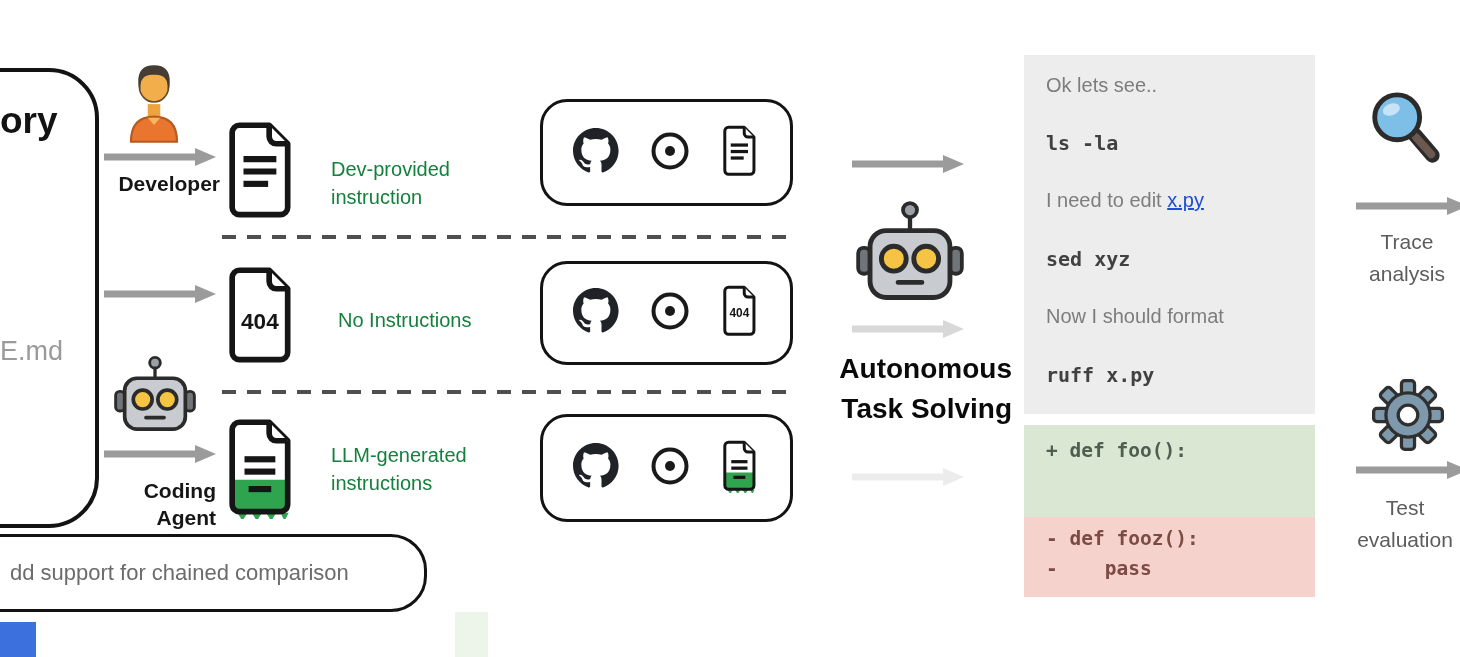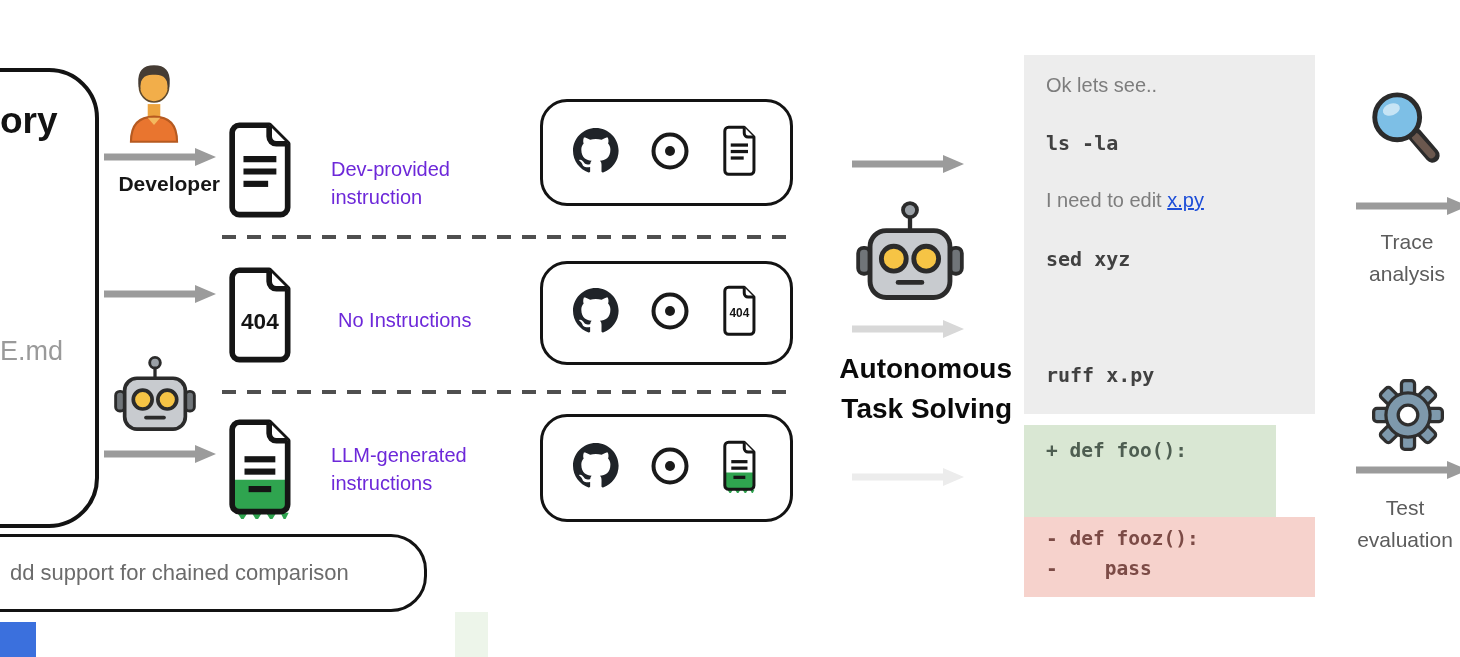--- a/index.html
+++ b/index.html
@@ -10,42 +10,42 @@
   .abs{position:absolute;}
 
   
   .repo-box{left:-72px;top:68px;width:163px;height:452px;border:4px solid #131313;
     border-radius:50px;background:#fff;}
   .repo-title{left:0;top:100px;font-size:37px;font-weight:700;color:#131313;}
   .repo-file{left:0;top:336px;font-size:27px;color:#9a9a9a;}
 
   
   .actor-label{font-size:21px;font-weight:600;color:#161616;text-align:right;line-height:1.3;}
-  .inst-label{font-size:20px;color:#6d28d9;line-height:1.4;}
+  .inst-label{font-size:20px;color:#15803d;line-height:1.4;}
 
   
   .divider{height:4px;background:repeating-linear-gradient(90deg,#4f4f4f 0 14px,transparent 14px 25px);}
 
   
   .icon-box{left:540px;width:247px;border:3.5px solid #131313;border-radius:27px;background:#fff;
     display:flex;align-items:center;justify-content:center;gap:28px;}
 
   
   .center-label{left:812px;top:349px;width:200px;text-align:right;font-size:28px;
     font-weight:600;color:#0a0a0a;line-height:1.42;}
 
   
   .trace-panel{left:1024px;top:47px;width:291px;height:359px;background:#ededed;margin-top:8px;}
   .trace-line{position:absolute;left:22px;white-space:pre;}
   .thought{font-size:20px;color:#7d7d7d;}
   .code{font-family:"DejaVu Sans Mono",monospace;font-weight:700;font-size:20px;color:#414141;}
   .trace-link{color:#1d4ed8;text-decoration:underline;cursor:pointer;}
 
   
-  .diff-added{left:1024px;top:425px;width:252px;height:92px;background:#d9e7d3;}
+  .diff-added{left:1024px;top:425px;width:291px;height:92px;background:#d9e7d3;}
   .diff-removed{left:1024px;top:517px;width:291px;height:80px;background:#f6d2cc;}
   .diff-line{position:absolute;left:22px;white-space:pre;font-family:"DejaVu Sans Mono",monospace;
     font-weight:700;font-size:19.5px;}
   .diff-added .diff-line{color:#4e5e51;}
   .diff-removed .diff-line{color:#7c4b46;}
 
   
   .out-label{text-align:center;font-size:21px;color:#5c5c5c;line-height:1.5;}
 
   
@@ -138,20 +138,21 @@
   <div class="abs" style="left:114px;top:355px">
     <svg width="82" height="76" viewBox="0 0 100 92">
         <use href="#robot-shape"></use>
       </svg>
   </div>
   <div class="abs" style="left:104px;top:443px">
     <svg width="112" height="22" fill="#9b9b9b" stroke="#9b9b9b">
         <use href="#arrow-shape"></use>
       </svg>
   </div>
+  <div class="abs actor-label" style="left:98px;top:477px;width:118px">Coding Agent</div>
   <div class="abs" style="left:226px;top:416px">
     <svg width="74" height="103" viewBox="0 0 72 100">
       <path d="M6 62 H60 V86 a7 7 0 0 1 -7 7 H13 a7 7 0 0 1 -7 -7 Z" fill="#2fa44f"></path>
       <g fill="#2fa44f">
         <polygon points="11,94 21,94 16,102"></polygon>
         <polygon points="25,94 35,94 30,102"></polygon>
         <polygon points="39,94 49,94 44,102"></polygon>
         <polygon points="53,94 61,94 57,102"></polygon>
       </g>
       <path d="M13 6 H42 L60 24 V86 a7 7 0 0 1 -7 7 H13 a7 7 0 0 1 -7 -7 V13 a7 7 0 0 1 7 -7 Z" fill="none" stroke="#151515" stroke-width="5.5" stroke-linejoin="round"></path>
@@ -241,20 +242,21 @@
     <svg width="122" height="22" fill="#ececec" stroke="#ececec">
         <use href="#arrow-shape"></use>
       </svg>
   </div>
 
   <div class="abs trace-panel">
     <div class="trace-line thought" style="top:19px">Ok lets see..</div>
     <div class="trace-line code" style="top:76px">ls -la</div>
     <div class="trace-line thought" style="top:134px"><span>I need to edit </span><a class="trace-link">x.py</a></div>
     <div class="trace-line code" style="top:192px">sed xyz</div>
+    <div class="trace-line thought" style="top:250px">Now I should format</div>
     <div class="trace-line code" style="top:308px">ruff x.py</div>
   </div>
 
   <div class="abs diff-added">
     <div class="diff-line" style="top:14px">+ def foo():</div>
   </div>
   <div class="abs diff-removed">
     <div class="diff-line" style="top:10px">- def fooz():</div>
     <div class="diff-line" style="top:40px">-    pass</div>
   </div>

